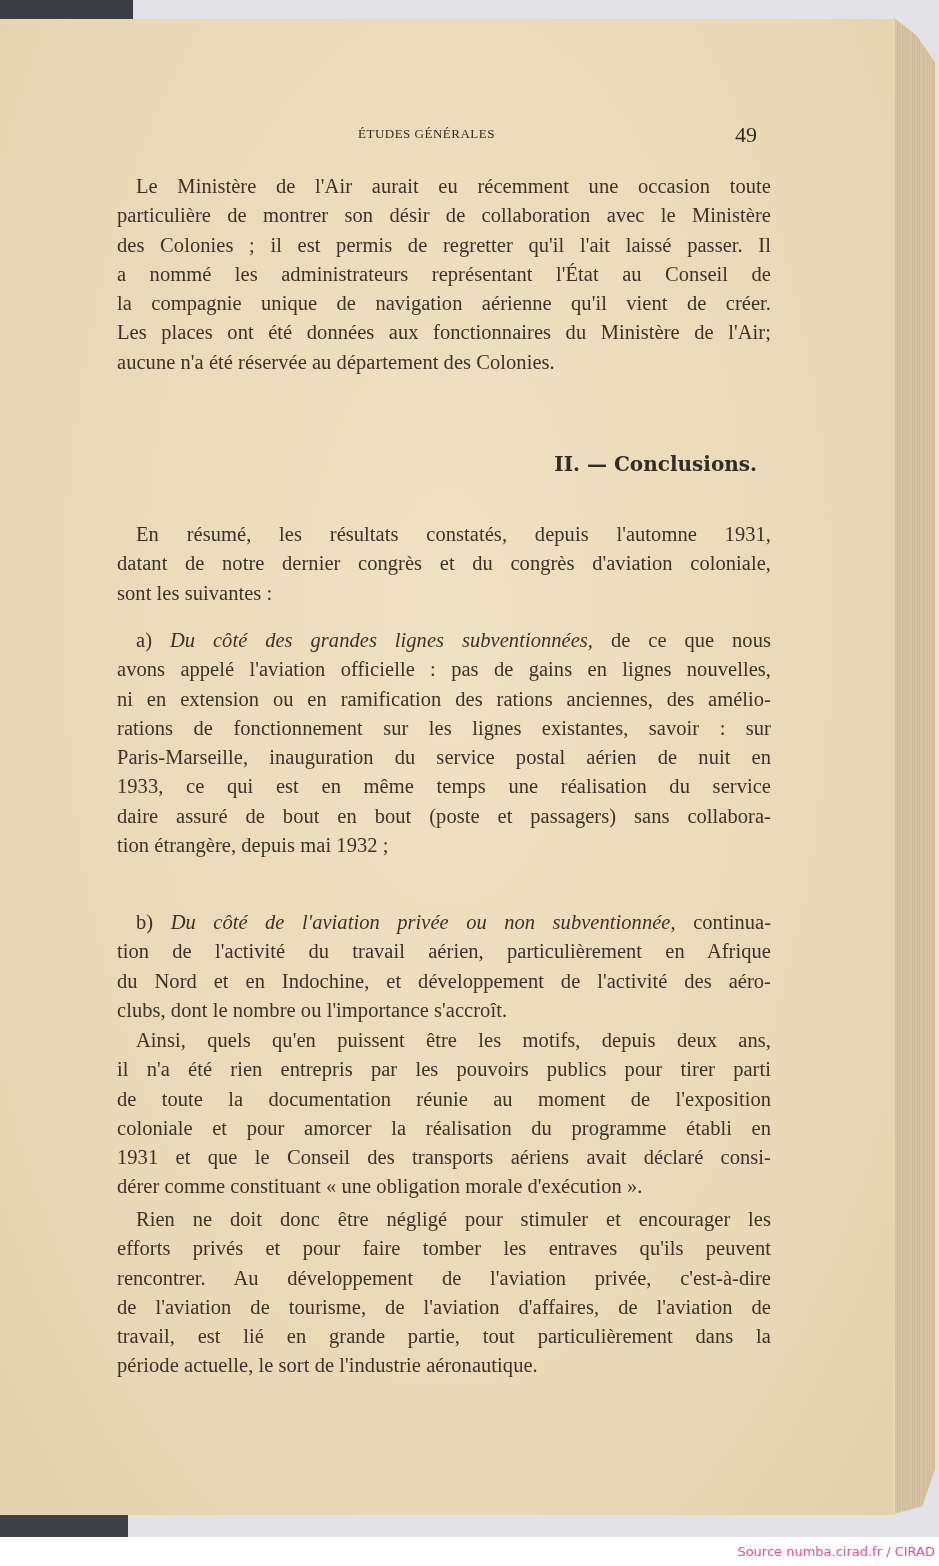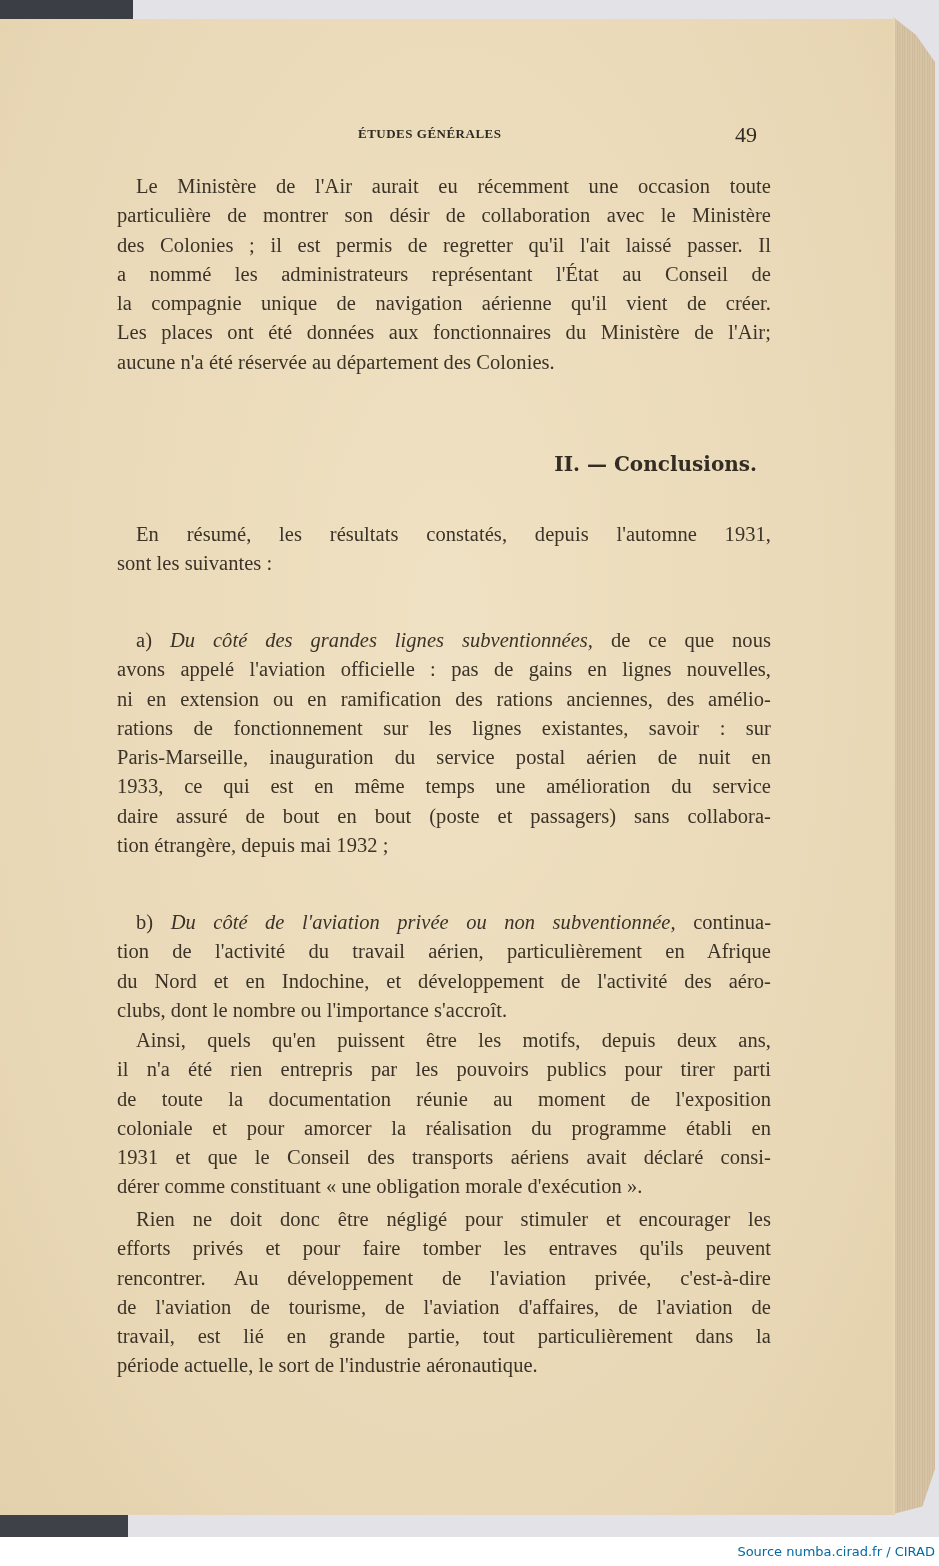--- a/index.html
+++ b/index.html
@@ -19,38 +19,38 @@
   .page-stack {
     position: absolute; left: 893px; top: 17px; width: 42px; height: 1497px;
     background: repeating-linear-gradient(90deg, #d9c6a7 0px, #cdb998 2px, #dccbae 3px, #c9b596 5px);
     clip-path: polygon(0 0, 55% 1.2%, 100% 3%, 100% 97%, 70% 99.5%, 0 100%);
   }
   .page-stack-edge { position: absolute; left: 893px; top: 17px; width: 2px; height: 1497px; background: #e8d6b4; }
   .text-block { position: absolute; left: 117px; width: 654px; color: #3b3328; }
   .running-head { position: absolute; top: 126px; left: 103px; width: 654px; height: 20px; color: #2f2a22; }
   .running-title {
     position: absolute; left: 255px; top: 0; font-family: "Liberation Serif", serif;
-    font-weight: bold; font-size: 13px; letter-spacing: 0.5px;
+    font-weight: normal; font-size: 13px; letter-spacing: 0.5px;
   }
   .page-number { position: absolute; right: 0; top: -4px; font-family: "Liberation Serif", serif; font-size: 22px; }
   .para {
     font-family: "Liberation Serif", serif; font-size: 20.5px; line-height: 29.3px;
     text-align: justify; margin: 0; letter-spacing: 0.05px;
   }
   .para .line { display: block; text-align: justify; text-align-last: justify; white-space: nowrap; }
   .para .line.last { text-align-last: left; }
   .indent { padding-left: 19px; }
   .heading {
     position: absolute; top: 452px; left: 103px; width: 654px; text-align: right;
     font-family: "DejaVu Serif", serif; font-weight: bold; font-size: 20px; color: #332c22;
   }
   .heading span { margin-left: 50px; }
   .source-caption {
     position: absolute; right: 4px; top: 1544px; font-family: "DejaVu Sans", sans-serif;
-    font-size: 13px; color: #0369a1;
+    font-size: 13px; color: #ec4899;
   }
   .italic { font-style: italic; }
 </style>
 </head>
 <body>
 
 <div class="scan-bg"></div>
 <div class="dark-top"></div>
 <div class="dark-bottom"></div>
 <div class="paper"></div>
@@ -71,30 +71,31 @@
   <span class="line">Les places ont été données aux fonctionnaires du Ministère de l'Air;</span>
   <span class="line last">aucune n'a été réservée au département des Colonies.</span>
 </div>
 
 <div class="heading">
   <span>II. — Conclusions.</span>
 </div>
 
 <div class="text-block para" style="top:520px;">
   <span class="line indent">En résumé, les résultats constatés, depuis l'automne 1931,</span>
+  <span class="line">datant de notre dernier congrès et du congrès d'aviation coloniale,</span>
   <span class="line last">sont les suivantes :</span>
 </div>
 
 <div class="text-block para" style="top:626px;">
   <span class="line indent"><span>a)</span> <span class="italic">Du côté des grandes lignes subventionnées,</span> <span>de ce que nous</span></span>
   <span class="line">avons appelé l'aviation officielle : pas de gains en lignes nouvelles,</span>
   <span class="line">ni en extension ou en ramification des rations anciennes, des amélio-</span>
   <span class="line">rations de fonctionnement sur les lignes existantes, savoir : sur</span>
   <span class="line">Paris-Marseille, inauguration du service postal aérien de nuit en</span>
-  <span class="line">1933, ce qui est en même temps une amélioration du service</span>
+  <span class="line">1933, ce qui est en même temps une réalisation du service</span>
   <span class="line">daire assuré de bout en bout (poste et passagers) sans collabora-</span>
   <span class="line last">tion étrangère, depuis mai 1932 ;</span>
 </div>
 
 <div class="text-block para" style="top:908px;">
   <span class="line indent"><span>b)</span> <span class="italic">Du côté de l'aviation privée ou non subventionnée,</span> <span>continua-</span></span>
   <span class="line">tion de l'activité du travail aérien, particulièrement en Afrique</span>
   <span class="line">du Nord et en Indochine, et développement de l'activité des aéro-</span>
   <span class="line last">clubs, dont le nombre ou l'importance s'accroît.</span>
 </div>

